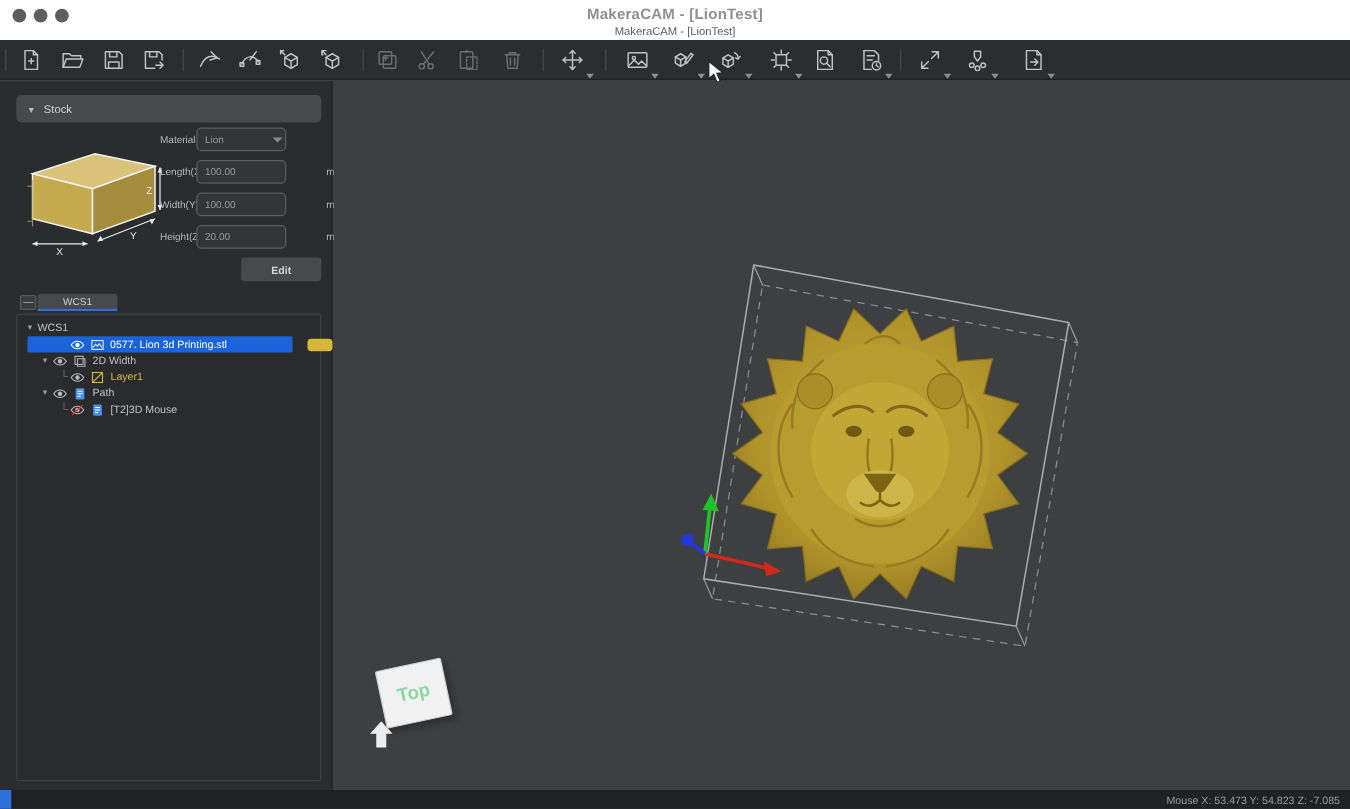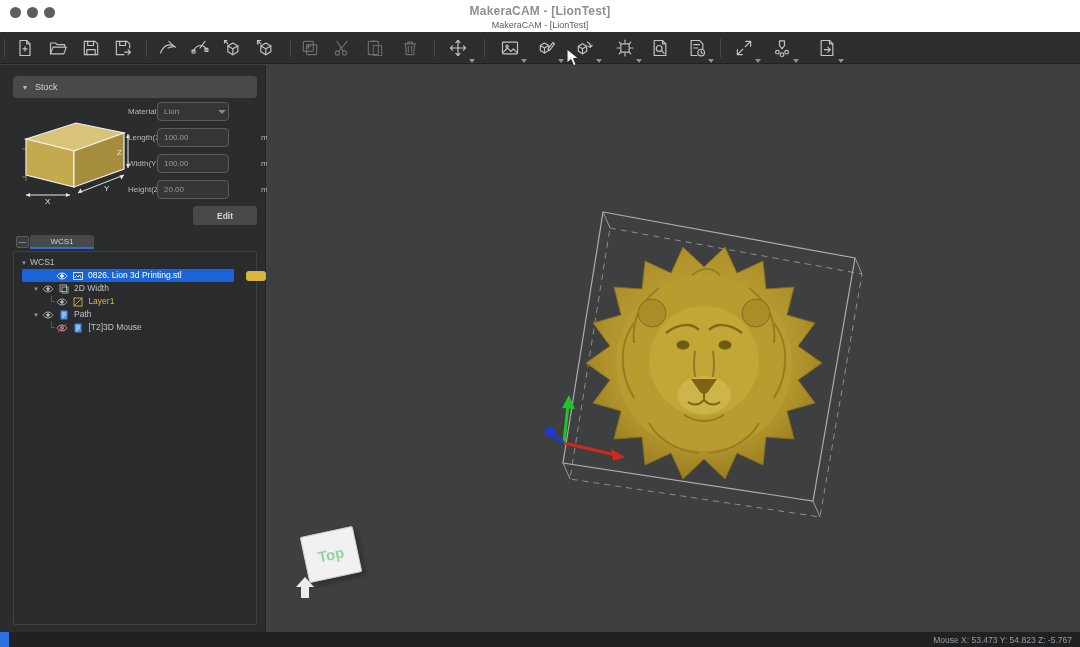--- a/index.html
+++ b/index.html
@@ -321,21 +321,21 @@
             <path d="M2 12s4-6 10-6 10 6 10 6-4 6-10 6S2 12 2 12z"></path>
             <circle cx="12" cy="12" r="2.6" fill="currentColor"></circle>
           </svg>
       </span>
       <span class="ticon" style="color:#e8e8e8">
         <svg viewBox="0 0 24 24">
             <rect x="3" y="5" width="18" height="14"></rect>
             <path d="M5 16l4-5 3 3 3-4 4 6"></path>
           </svg>
       </span>
-      <span>0826. Lion 3d Printing.stl</span>
+      <span>0577. Lion 3d Printing.stl</span>
       <span class="swatch" style="background:#d8b63c"></span>
     </div>
 
     <div class="trow" style="padding-left:18px">
       <span class="exp">▾</span>
       <span class="ticon" style="color:#bdbdbd">
         <svg viewBox="0 0 24 24">
             <path d="M2 12s4-6 10-6 10 6 10 6-4 6-10 6S2 12 2 12z"></path>
             <circle cx="12" cy="12" r="2.6" fill="currentColor"></circle>
           </svg>
@@ -459,14 +459,14 @@
   <div id="topcard">
     <span>Top</span>
   </div>
   <svg id="home-arrow" width="20" height="22" viewBox="0 0 20 22">
     <polygon points="10,0 19,10 14,10 14,21 6,21 6,10 1,10" fill="#ececec"></polygon>
   </svg>
 </div>
 
 <div id="statusbar">
   <div id="status-ind"></div>
-  <span id="mouse-readout">Mouse X: 53.473 Y: 54.823 Z: -5.767</span>
+  <span id="mouse-readout">Mouse X: 53.473 Y: 54.823 Z: -7.085</span>
 </div>
 
 </body></html>

